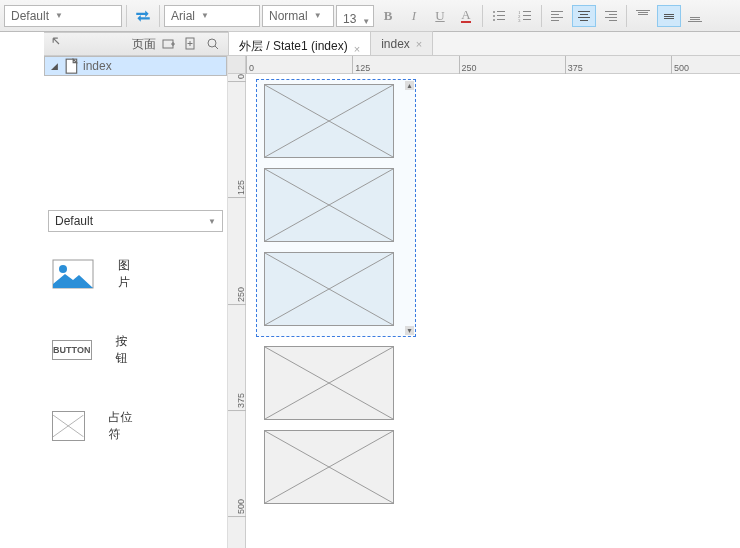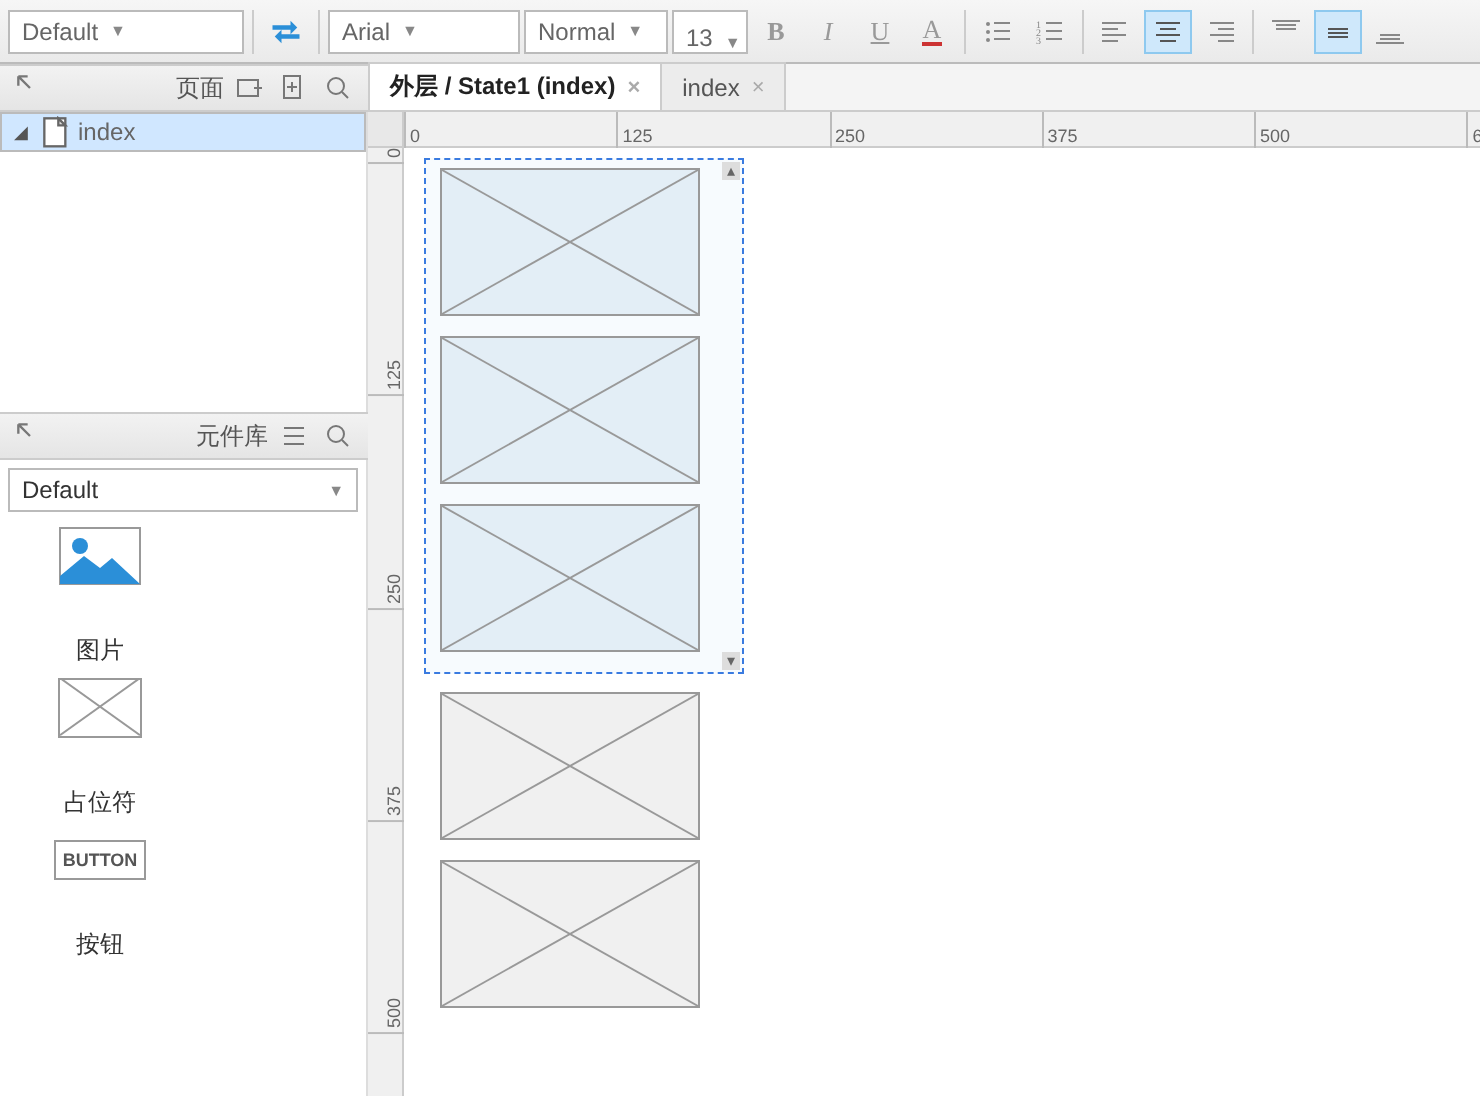--- a/index.html
+++ b/index.html
@@ -9,45 +9,45 @@
 .sel-drop::after { content:"▼"; font-size: 8px; color:#888; margin-left:6px; }
 .sel.def { width: 118px; }
 .sel.font { width: 96px; }
 .sel.weight { width: 72px; }
 .sel.size { width: 38px; align-items: flex-end; }
 .tbtn { width: 24px; height: 22px; border: 1px solid transparent; display: inline-flex; align-items: center; justify-content: center; color:#999; font-size:13px; font-family: Georgia, serif; }
 .tbtn.active { background:#cfe8fb; border-color:#8ec9ef; }
 .sep { width:1px; height:22px; background:#ccc; margin:0 2px; }
 .icon-swap { width:18px; height:18px; display:inline-block; }
 .icon-swap svg { width:100%; height:100%; }
-.main { display:flex; height: calc(100% - 32px); }
+.main { display:flex; height: calc(100% - 32px); margin-left: 44px; }
 .left { width: 184px; display:flex; flex-direction:column; background:#fff; }
 .panel-head { height: 24px; background: linear-gradient(#f2f2f2,#e5e5e5); border-top:1px solid #ccc; border-bottom:1px solid #ccc; display:flex; align-items:center; padding:0 6px; color:#555; gap:4px; }
 .panel-head .spacer { flex:1; }
 .panel-head svg { width:14px; height:14px; }
 .panel-head .hbtn { width:18px; height:18px; display:flex; align-items:center; justify-content:center; color:#666; }
 .tree-row { height:20px; display:flex; align-items:center; padding-left:6px; font-size:12px; }
 .tree-row.sel { background:#d0e7ff; }
 .tree-row .arrow { width:10px; display:inline-block; color:#555; font-size:9px; }
 .tree-row .ficon { width:14px; height:14px; margin:0 4px; display:inline-flex; align-items:center; justify-content:center; }
 .tree-row.child { padding-left:30px; }
 .lib-body { flex:1; border-right:1px solid #ddd; overflow:hidden; }
 .lib-sel { height:22px; background:#fff; border:1px solid #bbb; margin:4px; display:flex; align-items:center; padding:0 6px; color:#333; justify-content:space-between; }
 .lib-grid { display:flex; flex-wrap:wrap; padding:0 8px; gap:0; }
-.lib-item { width:84px; height:76px; display:flex; flex-direction:column; align-items:center; justify-content:center; gap:24px; }
+.lib-item { width:84px; height:76px; display:flex; flex-direction:row; align-items:center; justify-content:center; gap:24px; }
 .lib-swatch { width:42px; height:30px; display:flex; align-items:center; justify-content:center; border:1px solid #999; background:#fff; font-size:9px; font-weight:bold; }
 .lib-swatch.img { border:none; }
 .lib-swatch.img svg { width:42px; height:30px; }
 .lib-label { font-size:12px; color:#333; }
 .master-body { height: 60px; border-right:1px solid #ddd; }
 .tree-area { height: 150px; border-right:1px solid #ddd; overflow:auto; }
 .canvas-wrap { flex:1; display:flex; flex-direction:column; position:relative; }
 .tabs { height:24px; border-bottom:1px solid #ccc; display:flex; align-items:flex-end; background:#f4f4f4; }
 .tab { height:24px; padding:0 10px; display:flex; align-items:center; gap:6px; border:1px solid #ccc; border-bottom:none; background:#ececec; font-size:12px; color:#555; margin-right:-1px; }
-.tab.active { background:#fff; font-weight:bold; color:#222; }
+.tab.active { background:#fff; font-weight:normal; color:#222;align-items:flex-end; }
 .tab .close { color:#aaa; font-size:11px; }
 .canvas { flex:1; position:relative; background:#fff; overflow:hidden; }
 .ruler-h { position:absolute; left:18px; top:0; right:0; height:18px; background:#f0f0f0; border-bottom:1px solid #ccc; }
 .ruler-v { position:absolute; left:0; top:18px; bottom:0; width:18px; background:#f0f0f0; border-right:1px solid #ccc; }
 .ruler-corner { position:absolute; left:0; top:0; width:18px; height:18px; background:#e8e8e8; border-right:1px solid #ccc; border-bottom:1px solid #ccc; }
 .ruler-h .tick { position:absolute; top:0; height:18px; font-size:9px; color:#666; border-left:1px solid #bbb; padding-left:2px; line-height:24px; }
 .ruler-v .tick { position:absolute; left:0; width:18px; font-size:9px; color:#666; border-top:1px solid #bbb; padding-top:2px; writing-mode:vertical-lr; transform:rotate(180deg); text-align:right; }
 .canvas-inner { position:absolute; left:18px; top:18px; right:0; bottom:0; background:#fff; }
 .dp { position:absolute; border:1px dashed #3a7be0; background:rgba(200,225,250,0.15); }
 .dp .scrollup, .dp .scrolldn { position:absolute; right:1px; width:9px; height:9px; background:#ddd; font-size:8px; text-align:center; line-height:9px; color:#666; }
@@ -191,68 +191,48 @@
         <span class="ficon">
             <svg viewBox="0 0 12 14">
               <rect x="1" y="1" width="9" height="12" stroke="#666" fill="#fff"></rect>
               <path d="M7 1l3 3H7z" fill="#ddd" stroke="#666"></path>
             </svg>
           </span>
         <span>index</span>
       </div>
     </div>
 
-    <div class="panel-head">
-      <span class="hbtn">
-          <svg viewBox="0 0 12 12">
-            <path d="M1 1L6 6M1 1v4M1 1h4" stroke="#777" fill="none"></path>
-          </svg>
-        </span>
-      <span class="spacer"></span>
-      <span>元件库</span>
-      <span class="hbtn">
-          <svg viewBox="0 0 14 14">
-            <path d="M2 3h10M2 7h10M2 11h10" stroke="#777"></path>
-          </svg>
-        </span>
-      <span class="hbtn">
-          <svg viewBox="0 0 14 14">
-            <circle cx="6" cy="6" r="4" stroke="#777" fill="none"></circle>
-            <path d="M9 9l3 3" stroke="#777"></path>
-          </svg>
-        </span>
-    </div>
     <div class="lib-body">
       <div class="lib-sel">
           <span>Default</span>
           <span style="font-size:8px;color:#888">▼</span>
         </div>
       <div class="lib-grid">
         <div class="lib-item">
           <div class="lib-swatch img">
               <svg viewBox="0 0 42 30">
                 <rect x="1" y="1" width="40" height="28" fill="#fff" stroke="#999"></rect>
                 <circle cx="11" cy="10" r="4" fill="#2b8fd8"></circle>
                 <path d="M1 25l12-10 8 6 6-5 14 13H1z" fill="#2b8fd8"></path>
               </svg>
             </div>
           <div class="lib-label">图片</div>
         </div>
         <div class="lib-item">
+          <div class="lib-swatch" style="width:46px;height:20px;color:#555">BUTTON</div>
+          <div class="lib-label">按钮</div>
+        </div>
+        <div class="lib-item">
           <div class="lib-swatch">
               <svg viewBox="0 0 42 30" style="position:static">
                 <line x1="0" y1="0" x2="42" y2="30" stroke="#999"></line>
                 <line x1="42" y1="0" x2="0" y2="30" stroke="#999"></line>
               </svg>
             </div>
           <div class="lib-label">占位符</div>
-        </div>
-        <div class="lib-item">
-          <div class="lib-swatch" style="width:46px;height:20px;color:#555">BUTTON</div>
-          <div class="lib-label">按钮</div>
         </div>
 
       </div>
     </div>
 
     <div class="master-body"></div>
   </div>
 
   <div class="canvas-wrap">
     <div class="tabs">

